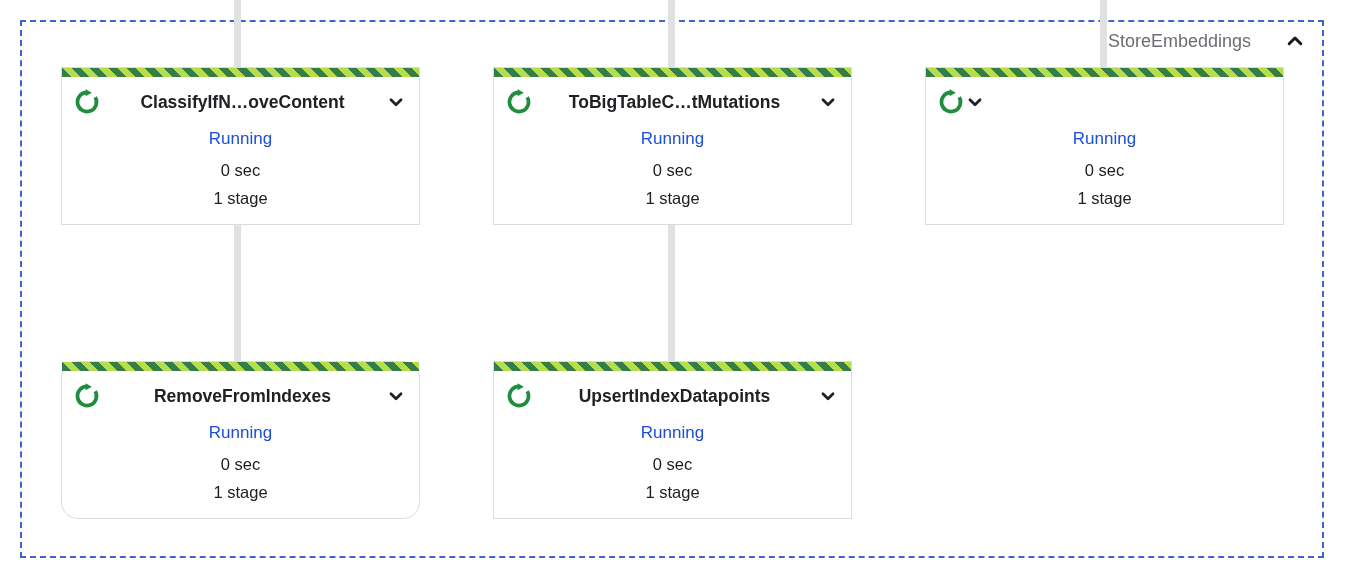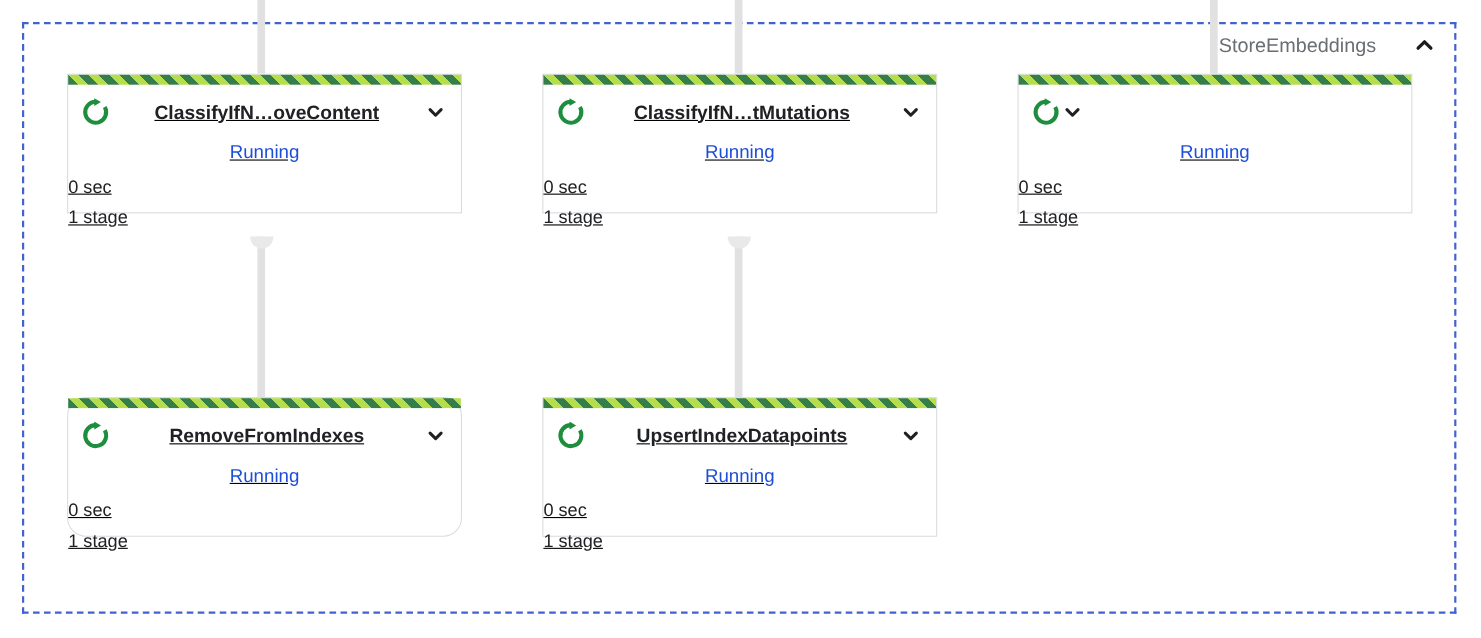--- a/index.html
+++ b/index.html
@@ -34,24 +34,23 @@
   
   .group-header {
     position: absolute; top: 29px; right: 39px;
     display: flex; align-items: center; gap: 32px; cursor: pointer;
   }
   .group-label { font-size: 18px; color: #6a6e72; line-height: 24px; }
   .chev-up { width: 24px; height: 24px; display: inline-block; }
 
   
   .card {
-    position: absolute; width: 359px; height: 127px;
+    position: absolute; width: 359px; height: 158px;
     background: #ffffff; border: 1px solid #dadce0;
     cursor: pointer;
-    text-decoration: underline;
   }
   .card.c1 { left: 61px;  top: 67px;  }
   .card.c2 { left: 493px; top: 67px;  }
   .card.c3 { left: 925px; top: 67px;  }
   .card.c4 { left: 61px;  top: 361px; border-radius: 17px; }
   .card.c5 { left: 493px; top: 361px; }
 
   .stripe {
     height: 9px; width: 100%;
     background: repeating-linear-gradient(45deg,
@@ -68,25 +67,25 @@
     font-size: 17.5px; font-weight: 700; color: #202124;
     white-space: nowrap; overflow: hidden;
   }
   .chev-down { width: 22px; height: 22px; flex: 0 0 auto; }
 
   .status-line {
     margin-top: 13px; text-align: center;
     font-size: 17px; line-height: 22px; color: #1d4ed8;
   }
   .duration-line {
-    margin-top: 9px; 
+    margin-top: 9px; text-align: center;
     font-size: 16.5px; line-height: 22px; color: #202124;
   }
   .stages-line {
-    margin-top: 6px; 
+    margin-top: 6px; text-align: center;
     font-size: 16.5px; line-height: 22px; color: #202124;
   }
 </style>
 </head>
 <body>
 
 <div class="canvas">
 
   <div class="group-outline"></div>
 
@@ -132,21 +131,21 @@
 
   <div class="card c2">
     <div class="stripe"></div>
     <div class="titlerow">
       <span class="spin-icon">
         <svg viewBox="0 0 24 24" width="26" height="26">
           <path d="M12 3.2 A 8.8 8.8 0 1 0 19.6 7.6" fill="none" stroke="#1e8e3e" stroke-width="3.4"></path>
           <path d="M10.8 0.2 L10.8 6.8 L16.4 3.5 Z" fill="#1e8e3e"></path>
         </svg>
       </span>
-      <span class="card-title">ClassifyIfN…tMutations</span>
+      <span class="card-title">ToBigTableC…tMutations</span>
       <span class="chev-down">
         <svg viewBox="0 0 24 24" width="22" height="22">
           <path d="M6.5 9.5 L12 15 L17.5 9.5" fill="none" stroke="#202124" stroke-width="3" stroke-linecap="round" stroke-linejoin="round"></path>
         </svg>
       </span>
     </div>
     <div class="status-line">Running</div>
     <div class="duration-line">0 sec</div>
     <div class="stages-line">1 stage</div>
   </div>

